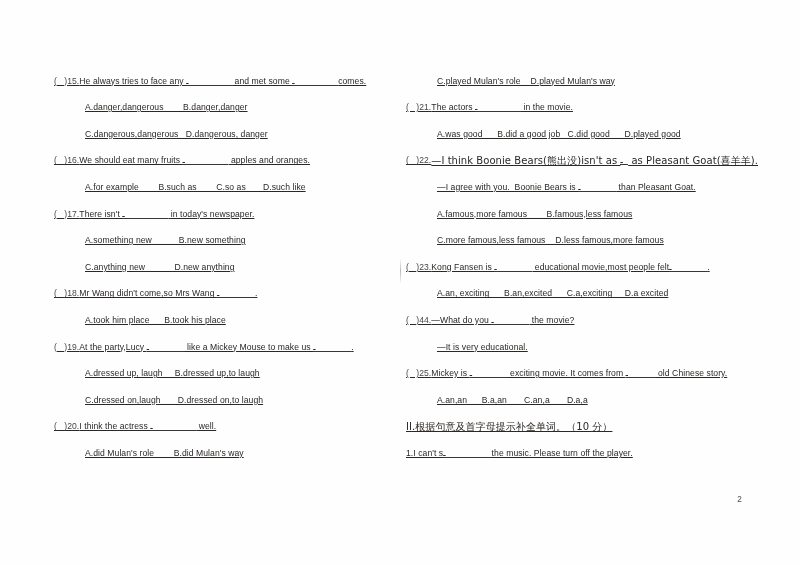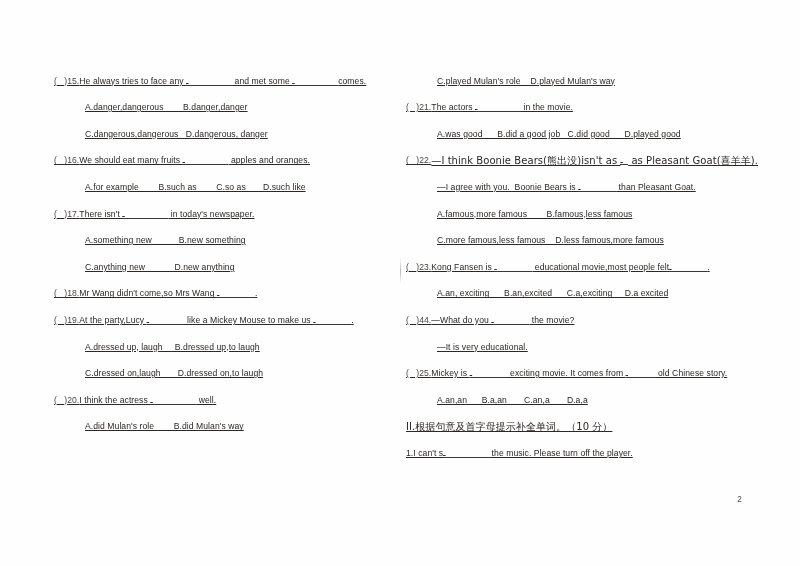--- a/index.html
+++ b/index.html
@@ -110,20 +110,21 @@
     <div class="col col-left">
         <div class="qline"><span class="paren-open">(   )15.</span><span>He always tries to face any </span><span class="blank b-md">&nbsp;</span><span> and met some </span><span class="blank b-md">&nbsp;</span><span>comes.</span></div>
         <div class="optline"><span>A.danger,dangerous        B.danger,danger</span></div>
         <div class="optline"><span>C.dangerous,dangerous   D.dangerous, danger</span></div>
         <div class="qline"><span class="paren-open">(   )16.</span><span>We should eat many fruits </span><span class="blank b-md">&nbsp;</span><span> apples and oranges.</span></div>
         <div class="optline"><span>A.for example        B.such as        C.so as       D.such like</span></div>
         <div class="qline"><span class="paren-open">(   )17.</span><span>There isn't </span><span class="blank b-md">&nbsp;</span><span> in today's newspaper.</span></div>
         <div class="optline"><span>A.something new           B.new something</span></div>
         <div class="optline"><span>C.anything new            D.new anything</span></div>
         <div class="qline"><span class="paren-open">(   )18.</span><span>Mr Wang didn't come,so Mrs Wang </span><span class="blank b-sm">&nbsp;</span><span>.</span></div>
+        <div class="optline"><span>A.took him place      B.took his place</span></div>
         <div class="qline"><span class="paren-open">(   )19.</span><span>At the party,Lucy </span><span class="blank b-sm">&nbsp;</span><span> like a Mickey Mouse to make us </span><span class="blank b-sm">&nbsp;</span><span>.</span></div>
         <div class="optline"><span>A.dressed up, laugh     B.dressed up,to laugh</span></div>
         <div class="optline"><span>C.dressed on,laugh       D.dressed on,to laugh</span></div>
         <div class="qline"><span class="paren-open">(   )20.</span><span>I think the actress </span><span class="blank b-md">&nbsp;</span><span> well.</span></div>
         <div class="optline"><span>A.did Mulan's role        B.did Mulan's way</span></div>
       </div>
     <div class="col col-right">
         <div class="optline"><span>C.played Mulan's role    D.played Mulan's way</span></div>
         <div class="qline"><span class="paren-open">(   )21.</span><span>The actors </span><span class="blank b-md">&nbsp;</span><span> in the movie.</span></div>
         <div class="optline"><span>A.was good      B.did a good job   C.did good      D.played good</span></div>

